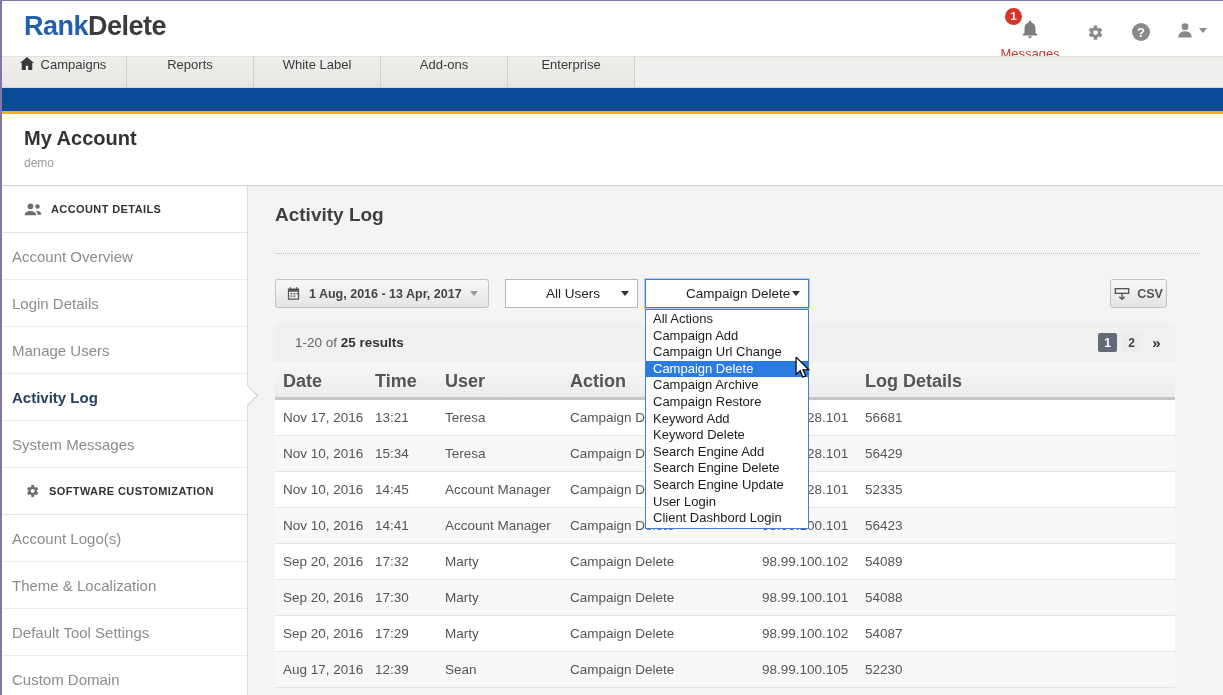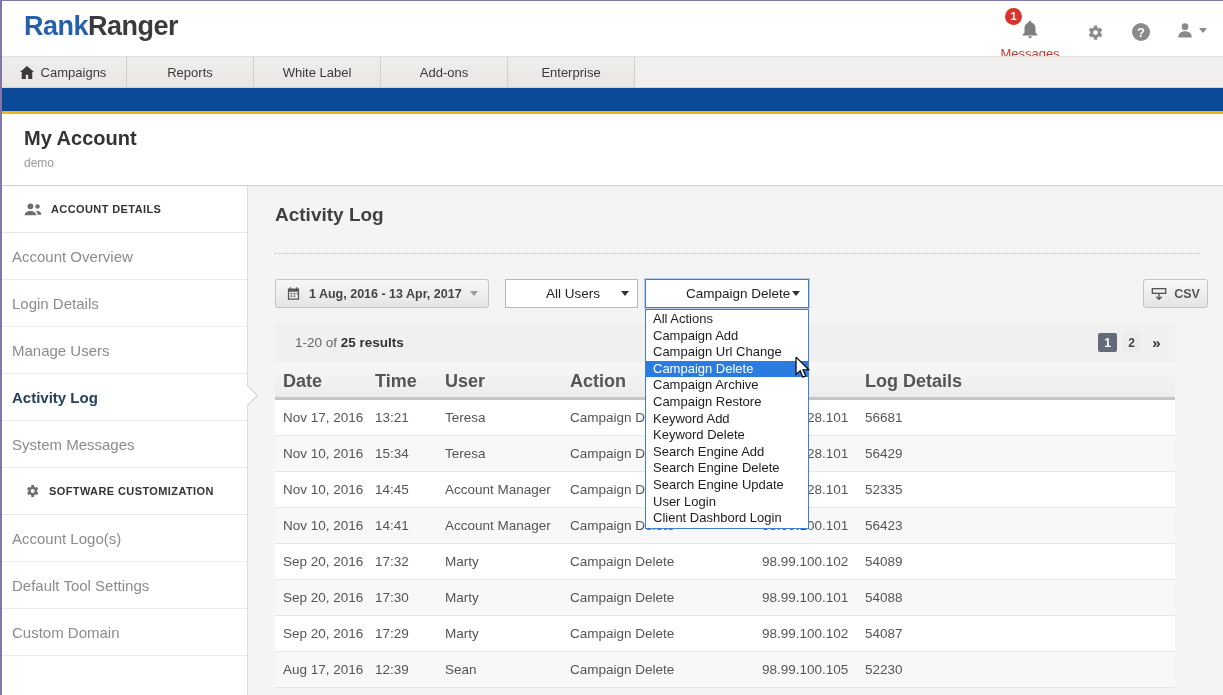--- a/index.html
+++ b/index.html
@@ -22,21 +22,21 @@
   .messages-label { display:block; margin-top:2px; color:#c43a30; font-size:13px; }
   .ticon { width:24px; height:24px; margin-top:14px; display:flex; align-items:center; justify-content:center; }
   .help-circle { width:18px; height:18px; border-radius:50%; background:#8a8a8a; color:#fff; font-size:13px; font-weight:bold;
                  display:flex; align-items:center; justify-content:center; }
   .user-wrap { display:flex; align-items:center; gap:4px; margin-top:14px; }
   .caret-sm { width:0; height:0; border-left:4px solid transparent; border-right:4px solid transparent; border-top:5px solid #8a8a8a; }
 
   
   .navstrip { position:absolute; left:0; top:56px; width:1223px; height:32px; background:#f1efed; border-top:1px solid #e2e0dd; border-bottom:1px solid #d6d4d1; }
   .tabs { display:flex; height:100%; }
-  .tab { width:127px; height:100%; display:flex; align-items:center; justify-content:center; gap:7px;
+  .tab { width:127px; height:100%; display:flex; align-items:flex-start; justify-content:center; gap:7px;
          background:linear-gradient(#f0eeec,#e9e7e4); border-right:1px solid #d2d0cd; font-size:13px; color:#3a3a3a; cursor:pointer; }
   .tab:first-child { border-left:none; }
 
   
   .blueband { position:absolute; left:0; top:88px; width:1223px; height:23px; background:#0b4a97; }
   .goldline { position:absolute; left:0; top:111px; width:1223px; height:3px; background:#f2b40e; }
 
   
   .pagehead { position:absolute; left:0; top:114px; width:1223px; height:72px; background:#ffffff; border-bottom:1px solid #cfcfcf; }
   .page-title { position:absolute; left:24px; top:13px; font-size:20px; font-weight:bold; color:#333; }
@@ -61,22 +61,22 @@
   .date-btn .dtext { font-size:12.5px; font-weight:bold; color:#444; flex:1; }
   .caret-gray { width:0; height:0; border-left:4px solid transparent; border-right:4px solid transparent; border-top:5px solid #9a9a9a; }
 
   .select { position:absolute; height:29px; background:#fff; border:1px solid #b8b8b8; display:flex; align-items:center;
             padding:0 8px; font-size:13.5px; color:#222; cursor:pointer; }
   .select .stext { flex:1; white-space:nowrap; overflow:hidden;margin-left:32px; }
   .caret-blk { width:0; height:0; border-left:4px solid transparent; border-right:4px solid transparent; border-top:5px solid #333; }
   .users-select { left:505px; top:279px; width:133px; }
   .action-select { left:645px; top:279px; width:164px; border:1px solid #3b7fd6; box-shadow:0 0 0 1px rgba(59,127,214,.35); z-index:21; }
 
-  .csv-btn { position:absolute; left:1110px; top:279px; width:65px; height:29px; justify-content:center; gap:7px;
-             font-size:12.5px; font-weight:bold; color:#555;margin-left:33px; }
+  .csv-btn { position:absolute; left:1110px; top:279px; width:57px; height:29px; justify-content:center; gap:7px;
+             font-size:12.5px; font-weight:bold; color:#555; }
 
   
   .dropdown { position:absolute; left:645px; top:309px; width:164px; background:#fff; border:1px solid #3b7fd6; z-index:30; padding:1px 0; }
   .dd-option { height:16.6px; line-height:16.6px; font-size:13px; color:#1d1d1d; padding-left:7px; white-space:nowrap; cursor:default; }
   .dd-option.selected { background:#2b7ce0; color:#fff; }
 
   .cursor { position:absolute; left:794px; top:357px; z-index:40; }
 
   
   .table-widget { position:absolute; left:275px; top:323px; width:900px; }
@@ -103,21 +103,21 @@
 
   svg { display:block; }
 </style>
 </head>
 <body>
 
 <div class="page">
 
   <div class="topbar">
     <div class="logo">
-      <span class="rank">Rank</span><span class="ranger">Ranger</span>
+      <span class="rank">Rank</span><span class="ranger">Delete</span>
     </div>
     <div class="top-icons">
       <div class="messages-wrap">
         <span class="badge">1</span>
         <span style="display:inline-block">
           <svg width="22" height="22" viewBox="0 0 24 24" fill="#7d7d7d">
               <path d="M12 3c-.8 0-1.4.6-1.4 1.4v.6C7.9 5.7 6 8 6 11v5l-2 2v1h16v-1l-2-2v-5c0-3-1.9-5.3-4.6-6v-.6C13.4 3.6 12.8 3 12 3zm-2 17c0 1.1.9 2 2 2s2-.9 2-2h-4z"></path>
             </svg>
         </span>
         <span class="messages-label">Messages</span>
@@ -204,20 +204,21 @@
       <span>
         <svg width="16" height="16" viewBox="0 0 24 24" fill="#6e6e6e">
             <path d="M19.4 13c.04-.33.06-.66.06-1s-.02-.67-.06-1l2.1-1.6-2-3.5-2.5 1c-.5-.4-1.1-.7-1.7-1L15 3h-4l-.3 2.9c-.6.3-1.2.6-1.7 1l-2.5-1-2 3.5L6.6 11c-.04.33-.06.66-.06 1s.02.67.06 1l-2.1 1.6 2 3.5 2.5-1c.5.4 1.1.7 1.7 1L11 21h4l.3-2.9c.6-.3 1.2-.6 1.7-1l2.5 1 2-3.5-2.1-1.6zM13 15a3 3 0 1 1 0-6 3 3 0 0 1 0 6z"></path>
           </svg>
       </span>
       <span>SOFTWARE CUSTOMIZATION</span>
     </div>
     <div>
   <div class="side-item"><span>Account Logo(s)</span></div>
 
+  <div class="side-item"><span>Theme &amp; Localization</span></div>
 
   <div class="side-item"><span>Default Tool Settings</span></div>
 
   <div class="side-item"><span>Custom Domain</span></div>
 </div>
   </div>
   <div class="notch"></div>
 
   <div class="main-heading">Activity Log</div>
   <div class="dotted-div"></div>

